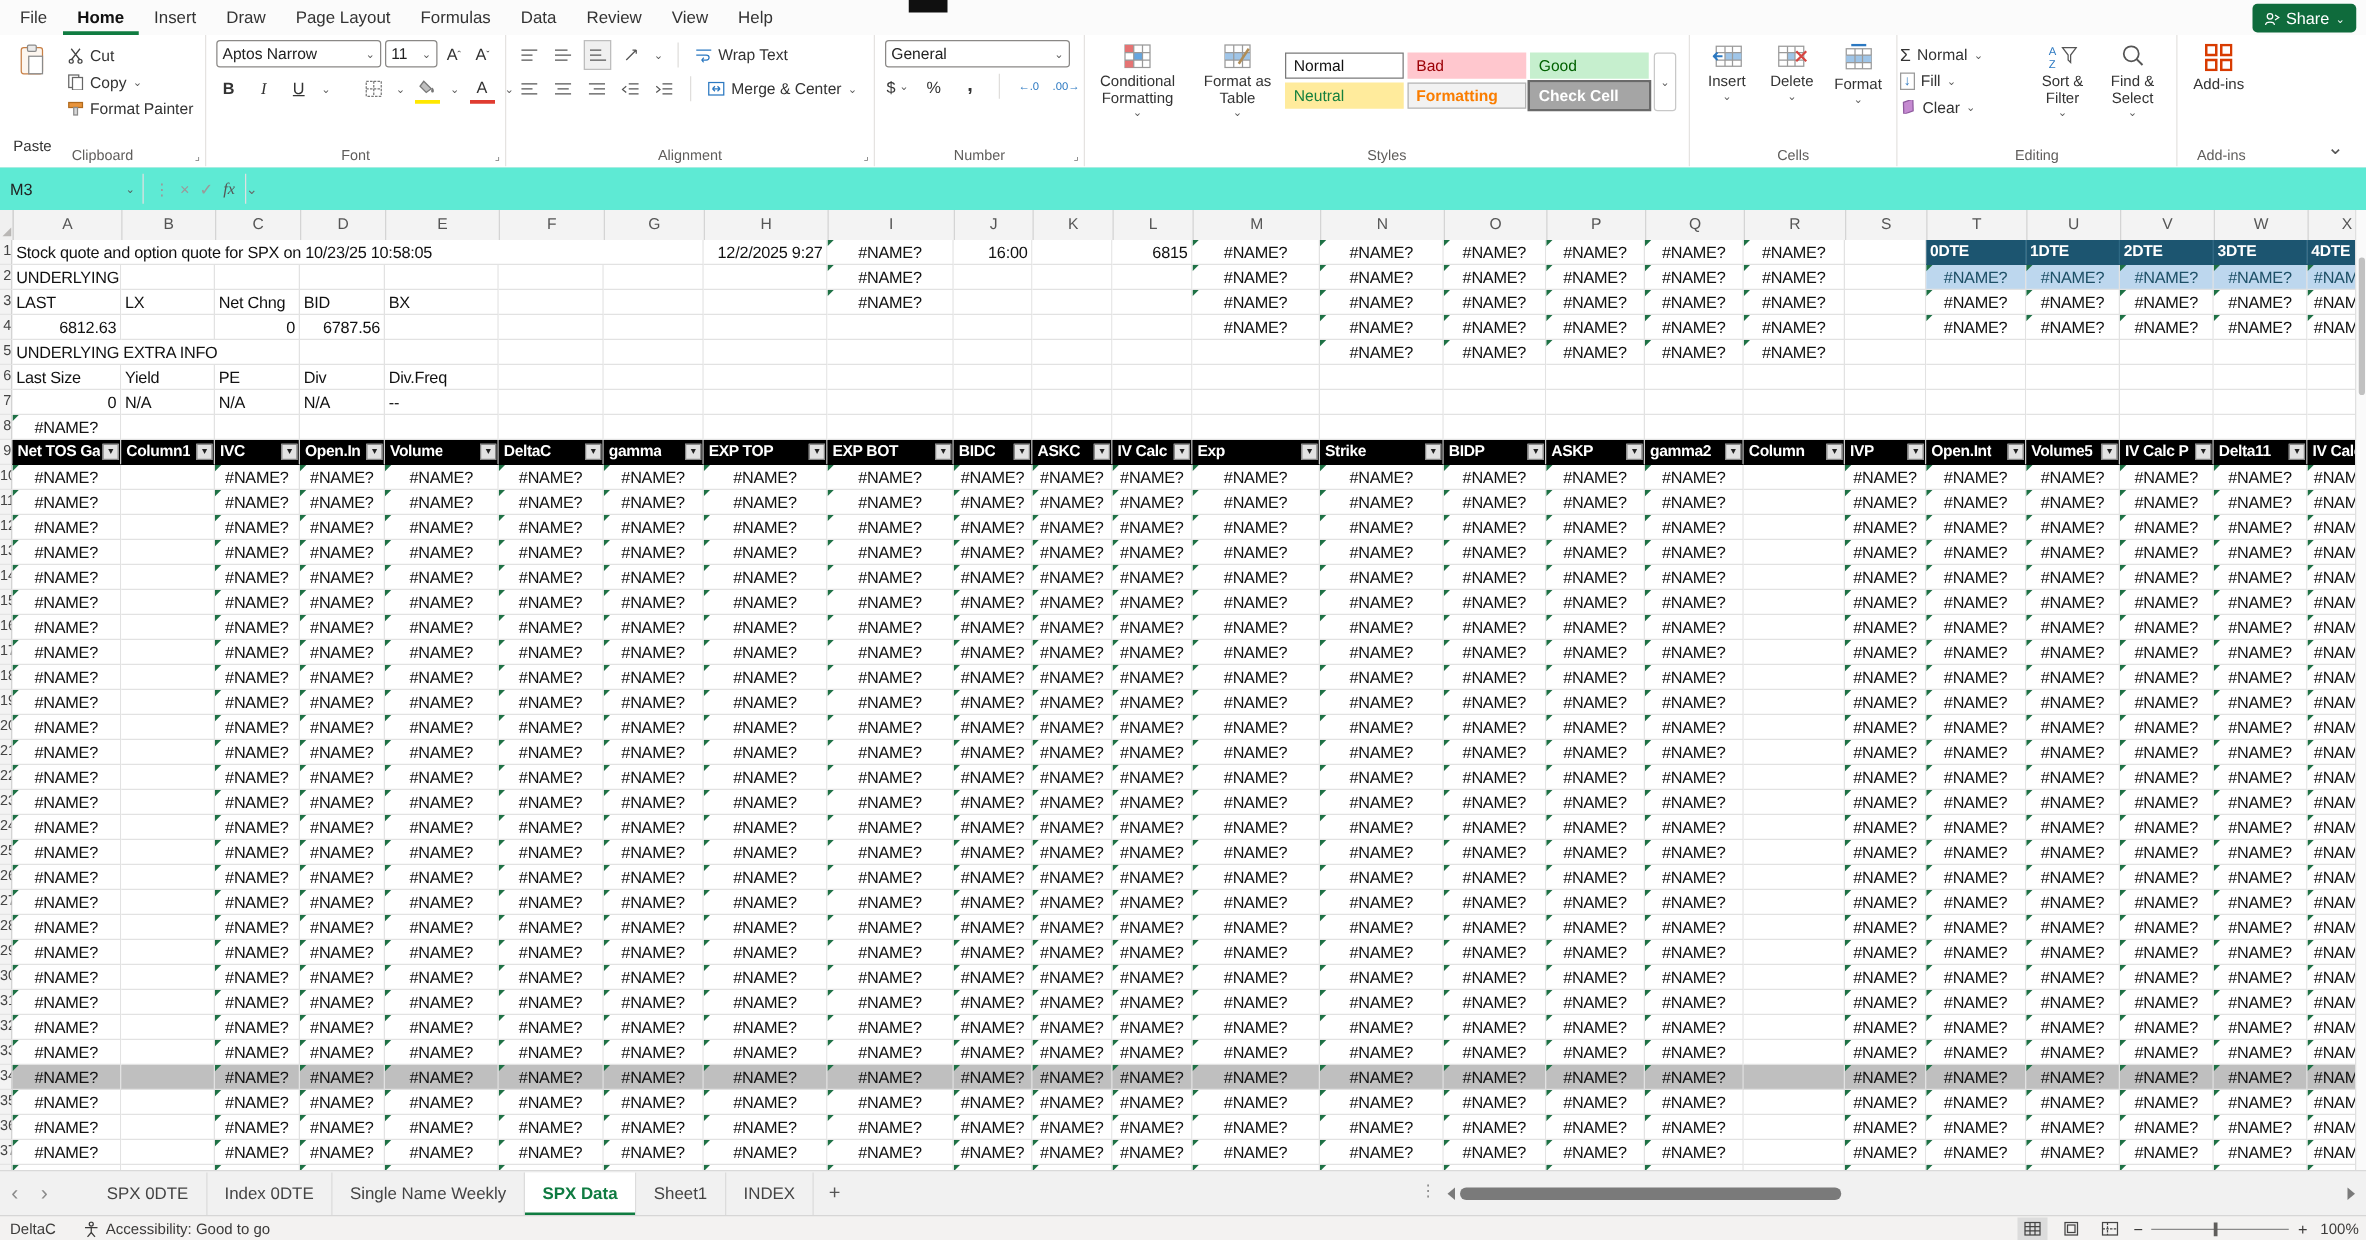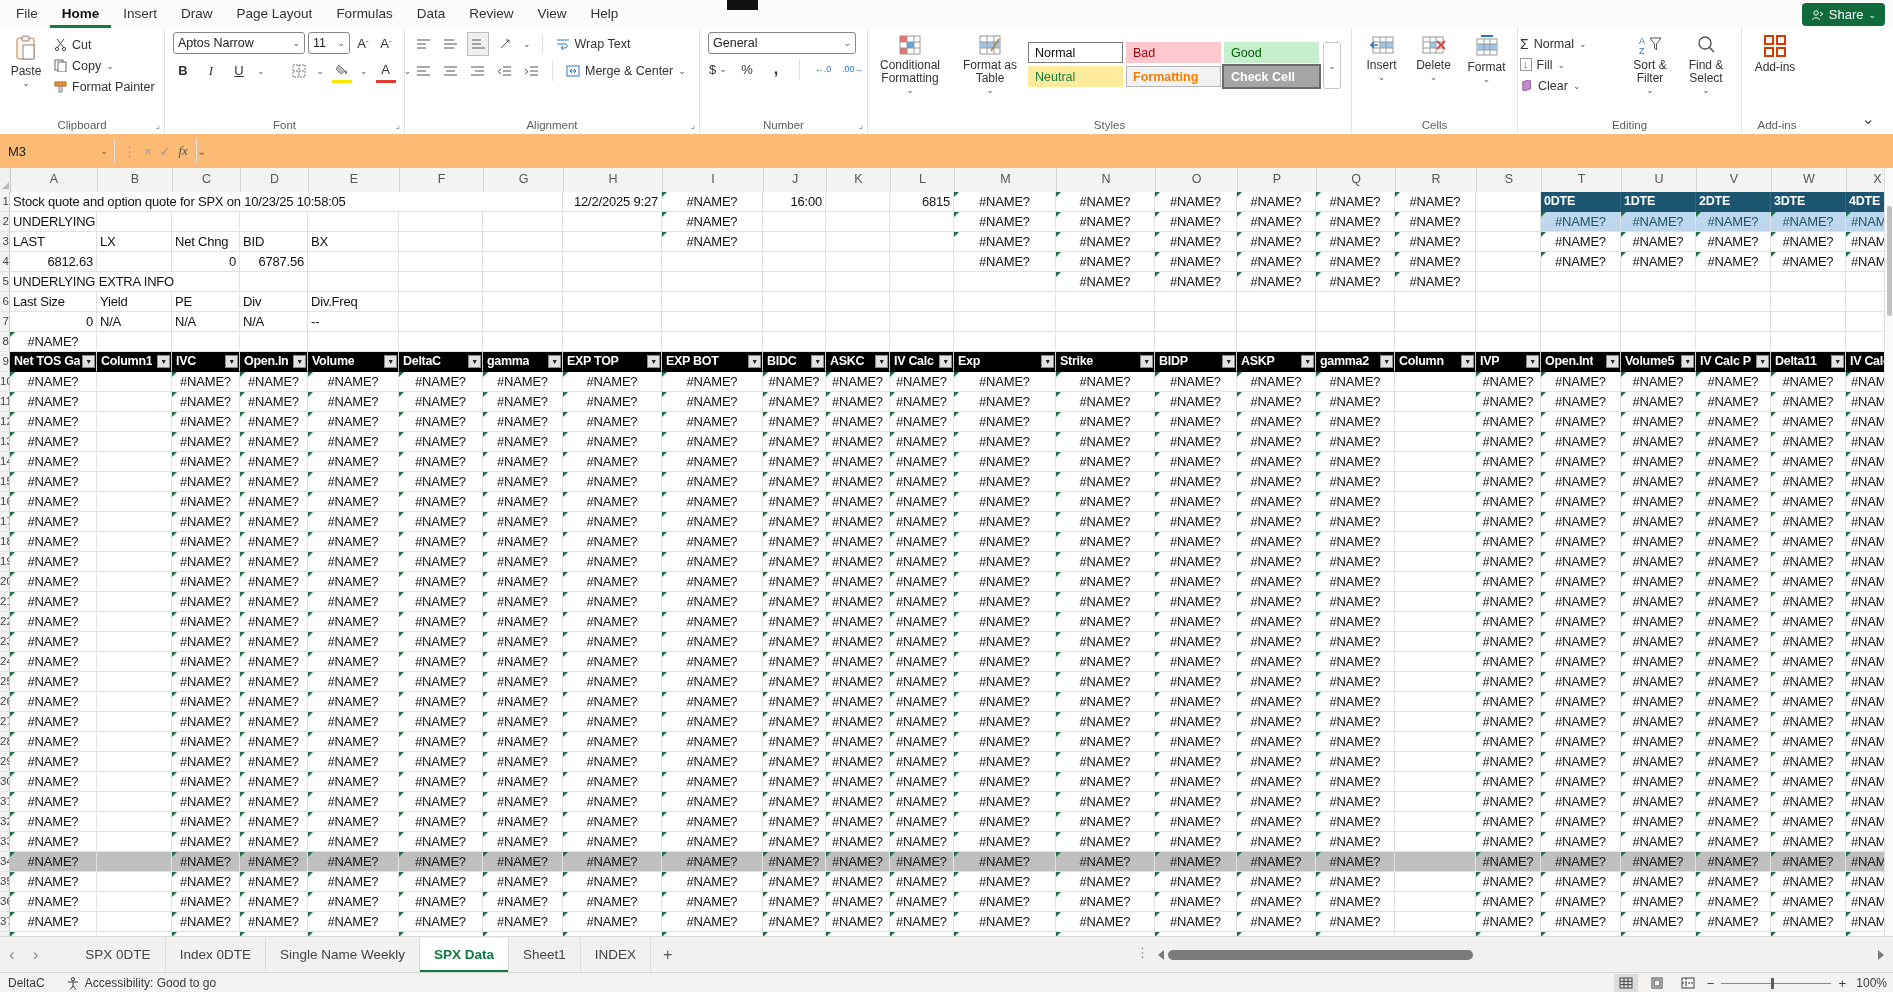--- a/index.html
+++ b/index.html
@@ -36,21 +36,21 @@
   .st-normal{background:#fff;border:1px solid #7a7a7a;color:#111;}
   .st-bad{background:#ffc7ce;color:#9c0006;}
   .st-good{background:#c6efce;color:#006100;}
   .st-neutral{background:#ffeb9c;color:#15803d;}
   .st-calc{background:#f2f2f2;color:#fa7d00;font-weight:700;border:1px solid #b5b5b5;}
   .st-check{background:#a5a5a5;color:#fff;font-weight:700;outline:2px solid #6a6a6a;}
   .gal{display:grid;grid-template-columns:repeat(3,95px);grid-auto-rows:21px;gap:3px;margin-top:14px;}
   .galscroll{width:16px;height:45px;border:1px solid #c8c8c8;border-radius:3px;margin:14px 0 0 4px;
              display:flex;align-items:center;justify-content:center;font-size:9px;color:#555;}
   
-  .fbar{position:absolute;top:134px;left:0;width:100%;height:34px;background:#fdba74;border-bottom:1px solid #701a75;
+  .fbar{position:absolute;top:134px;left:0;width:100%;height:34px;background:#5eead4;border-bottom:1px solid #701a75;
         display:flex;align-items:center;}
   .namebox{width:100px;height:24px;margin-left:2px;display:flex;align-items:center;justify-content:space-between;
            padding:0 6px;font-size:13px;border-right:1px solid #e0e0e0;}
   .fbtns{display:flex;align-items:center;gap:8px;padding:0 8px;color:#9a9a9a;font-size:13px;border-right:1px solid #e0e0e0;height:24px;}
   .ftext{font-size:13px;color:#222;padding-left:10px;flex:1;}
   .fchev{padding-right:10px;color:#666;font-size:11px;}
   
   .colhdr{position:absolute;top:168px;left:0;width:1884px;height:24px;display:flex;background:#f3f3f3;
           border-bottom:1px solid #c6c6c6;overflow:hidden;}
   .colhdr .sliver{flex:0 0 10px;width:10px;border-right:1px solid #c9c9c9;position:relative;background:#f0f0f0;}
@@ -132,21 +132,21 @@
     </span>
     <span>Share</span>
     <span class="g-chev chev" style="color:#fff;"></span>
   </div>
 </div>
 
 <div class="ribbon">
 
   <div class="rg" style="left:0;width:165px;">
     <div style="display:flex;">
-      <div class="rbig" style="width:52px;">
+      <div class="rbig" style="width:52px;gap:46px;">
         <span>
             <svg width="24" height="26" viewBox="0 0 24 26">
               <rect x="3" y="3" width="17" height="21" rx="2" fill="#fdf6ef" stroke="#c77f45"></rect>
               <rect x="8" y="1" width="7" height="5" rx="1" fill="#eaeaea" stroke="#8a8a8a"></rect>
               <rect x="9" y="10" width="11" height="14" fill="#fff" stroke="#8a8a8a"></rect>
             </svg>
           </span>
         <span class="cap">Paste</span>
         <span class="g-chev chev"></span>
       </div>

